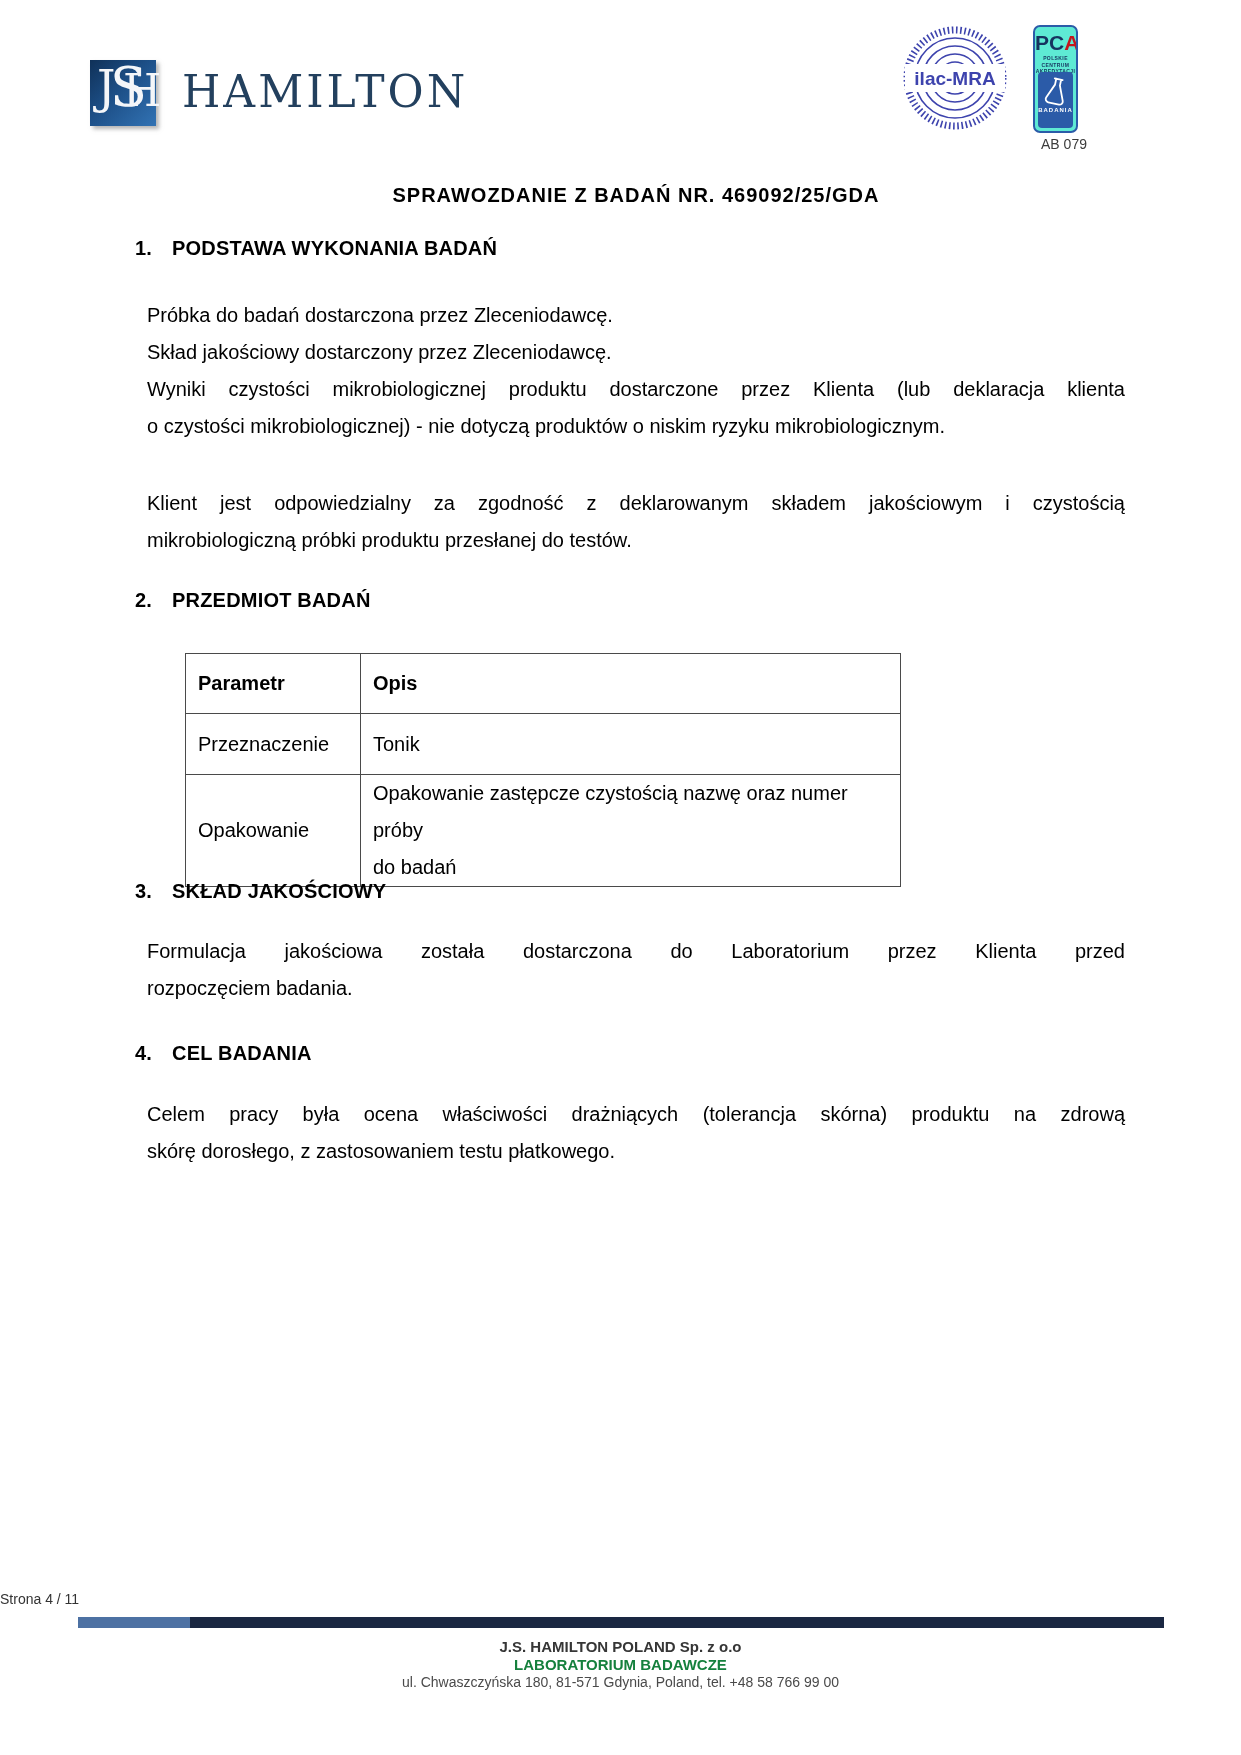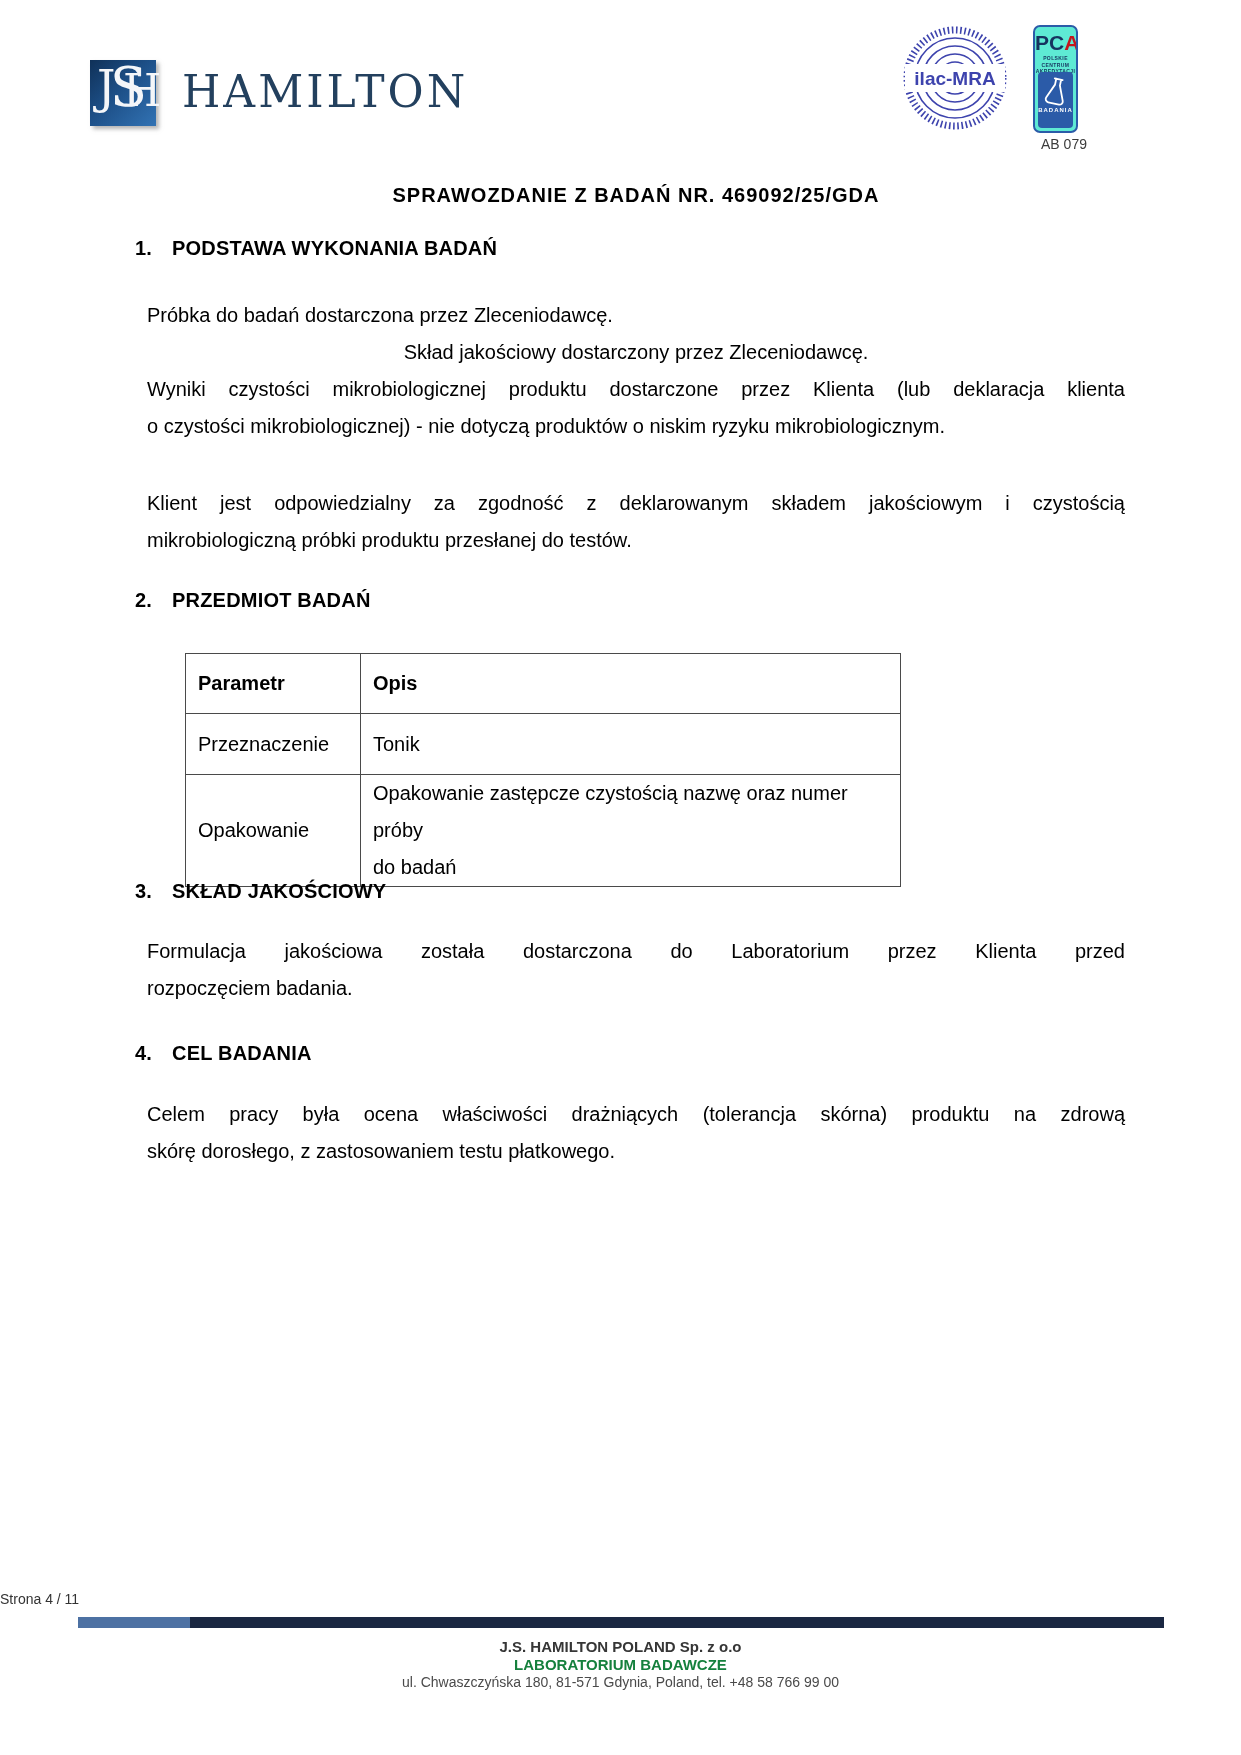--- a/index.html
+++ b/index.html
@@ -111,21 +111,21 @@
 
   <div class="doc-title">SPRAWOZDANIE Z BADAŃ NR. 469092/25/GDA</div>
 
   <div class="sec-heading" style="top:237px;">
     <span class="num">1.</span>
     <span>PODSTAWA WYKONANIA BADAŃ</span>
   </div>
   <div class="para" style="top:297px;">
       <div class="line">Próbka do badań dostarczona przez Zleceniodawcę.</div>
     </div>
-  <div class="para" style="top:334px;text-align:center;">
+  <div class="para" style="top:334px;">
       <div class="line">Skład jakościowy dostarczony przez Zleceniodawcę.</div>
     </div>
   <div class="para" style="top:371px;">
       <div class="line stretch">Wyniki czystości mikrobiologicznej produktu dostarczone przez Klienta (lub deklaracja klienta</div>
       <div class="line">o czystości mikrobiologicznej) - nie dotyczą produktów o niskim ryzyku mikrobiologicznym.</div>
     </div>
   <div class="para" style="top:485px;">
       <div class="line stretch">Klient jest odpowiedzialny za zgodność z deklarowanym składem jakościowym i czystością</div>
       <div class="line">mikrobiologiczną próbki produktu przesłanej do testów.</div>
     </div>

